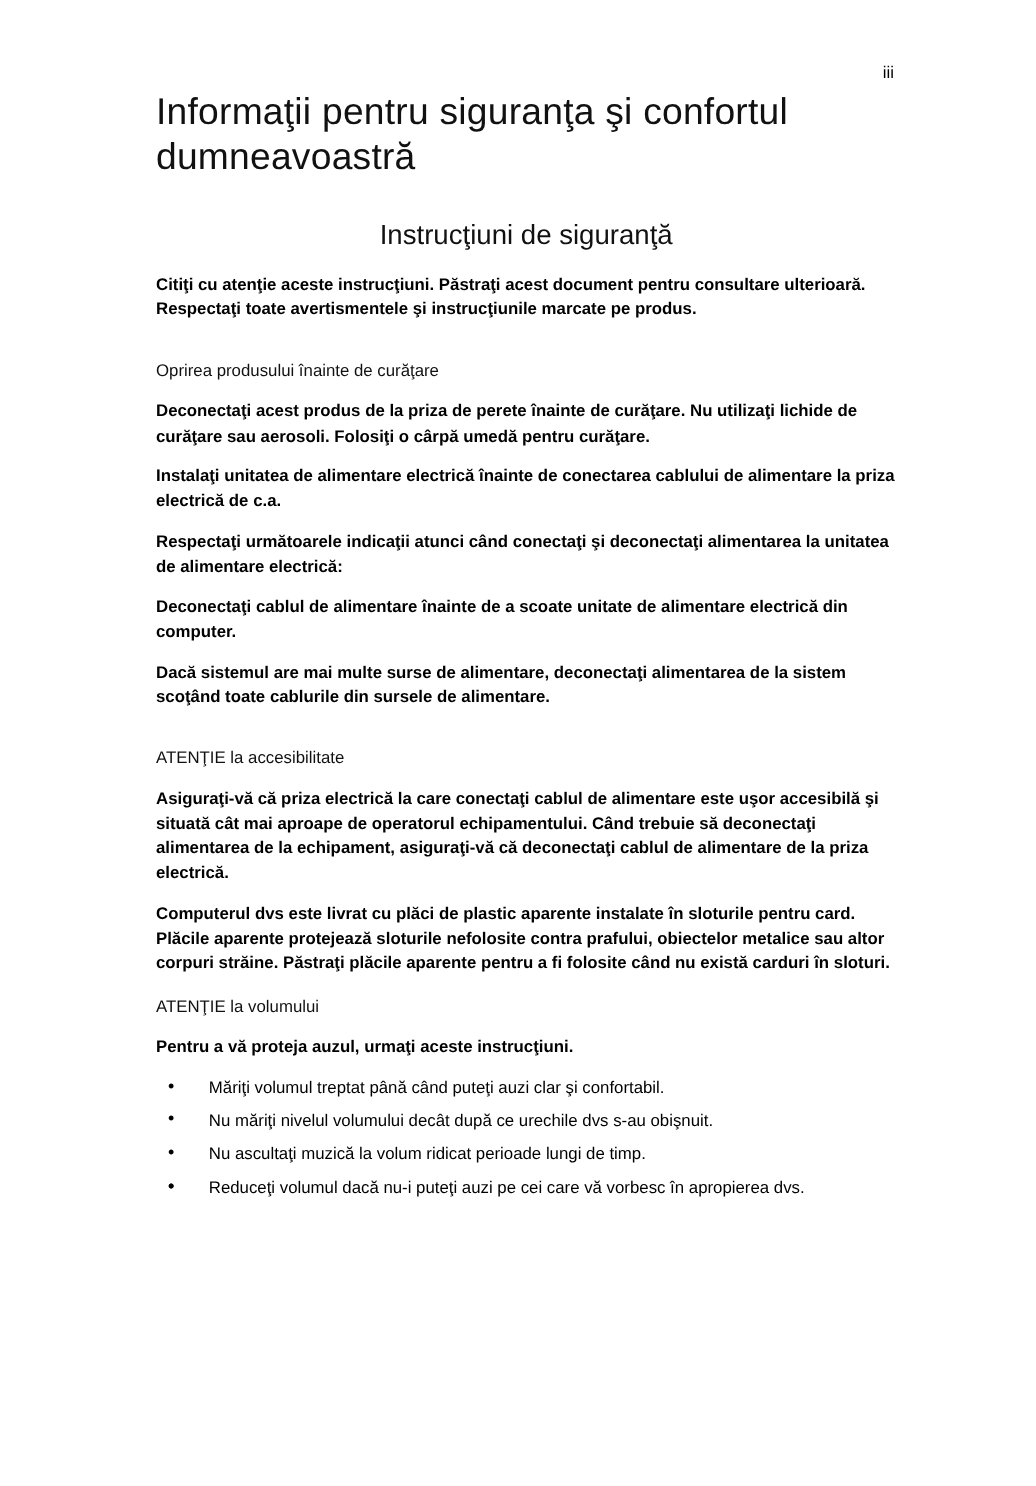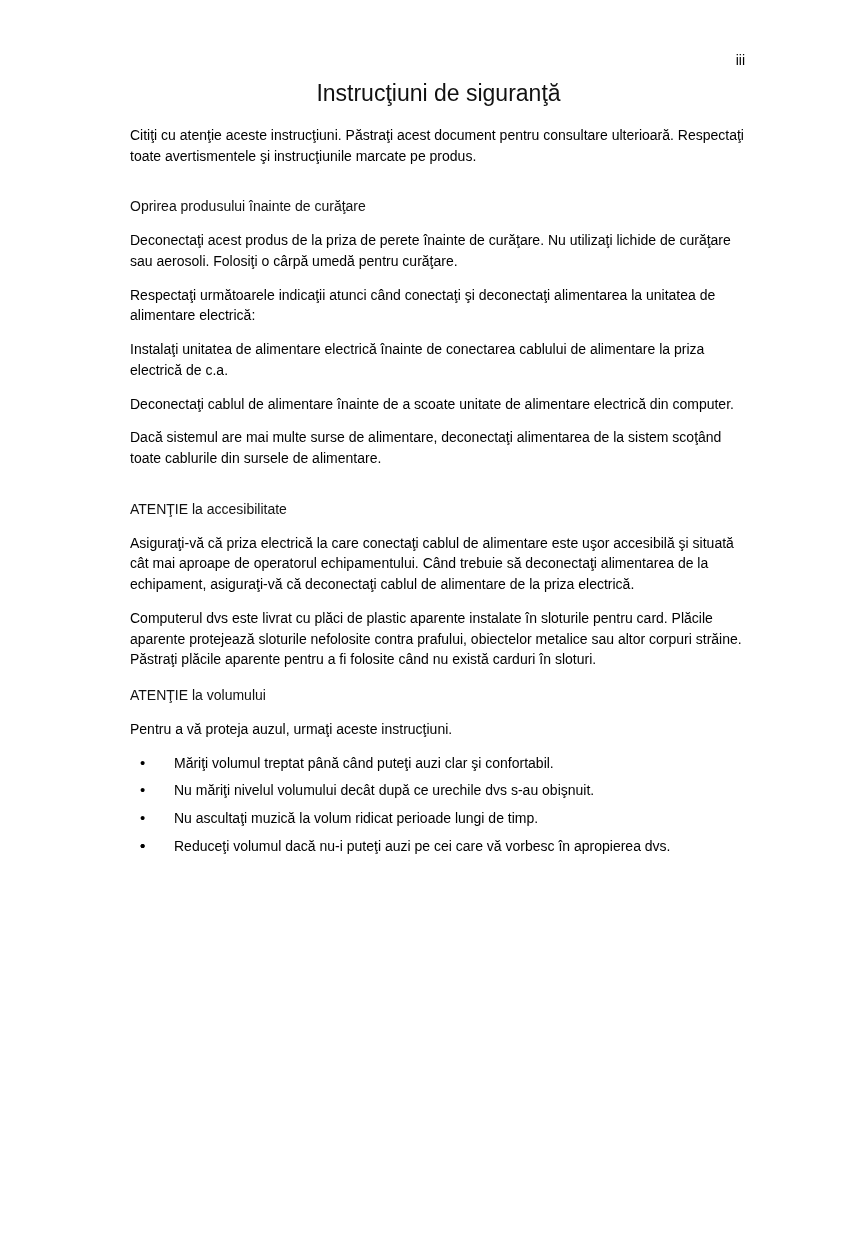--- a/index.html
+++ b/index.html
@@ -52,20 +52,21 @@
   }
   h3.sub-heading.tight {
     margin-top: 16px;
   }
   p.body-text {
     font-size: 14px;
     line-height: 1.48;
     color: #000;
     margin: 0 0 13px 0;
     max-width: 618px;
+    font-weight: bold;
   }
   ul.bullet-list {
     list-style: none;
     margin: 2px 0 0 0;
     padding: 0;
     max-width: 618px;
   }
   ul.bullet-list li {
     position: relative;
     padding-left: 44px;
@@ -80,29 +81,30 @@
     font-size: 15px;
   }
 </style>
 </head>
 <body>
 
 <div class="page">
 
   <div class="page-number">iii</div>
 
+  <h1 class="doc-title">Informaţii pentru siguranţa şi confortul dumneavoastră</h1>
 
   <h2 class="section-heading">Instrucţiuni de siguranţă</h2>
   <p class="body-text">Citiţi cu atenţie aceste instrucţiuni. Păstraţi acest document pentru consultare ulterioară. Respectaţi toate avertismentele şi instrucţiunile marcate pe produs.</p>
 
   <h3 class="sub-heading">Oprirea produsului înainte de curăţare</h3>
   <p class="body-text">Deconectaţi acest produs de la priza de perete înainte de curăţare. Nu utilizaţi lichide de curăţare sau aerosoli. Folosiţi o cârpă umedă pentru curăţare.</p>
 
+  <p class="body-text">Instalaţi unitatea de alimentare electrică înainte de conectarea cablului de alimentare la priza electrică de c.a.</p>
   <p class="body-text">Respectaţi următoarele indicaţii atunci când conectaţi şi deconectaţi alimentarea la unitatea de alimentare electrică:</p>
-  <p class="body-text">Instalaţi unitatea de alimentare electrică înainte de conectarea cablului de alimentare la priza electrică de c.a.</p>
   <p class="body-text">Deconectaţi cablul de alimentare înainte de a scoate unitate de alimentare electrică din computer.</p>
   <p class="body-text">Dacă sistemul are mai multe surse de alimentare, deconectaţi alimentarea de la sistem scoţând toate cablurile din sursele de alimentare.</p>
 
   <h3 class="sub-heading">ATENŢIE la accesibilitate</h3>
   <p class="body-text">Asiguraţi-vă că priza electrică la care conectaţi cablul de alimentare este uşor accesibilă şi situată cât mai aproape de operatorul echipamentului. Când trebuie să deconectaţi alimentarea de la echipament, asiguraţi-vă că deconectaţi cablul de alimentare de la priza electrică.</p>
 
   <p class="body-text">Computerul dvs este livrat cu plăci de plastic aparente instalate în sloturile pentru card. Plăcile aparente protejează sloturile nefolosite contra prafului, obiectelor metalice sau altor corpuri străine. Păstraţi plăcile aparente pentru a fi folosite când nu există carduri în sloturi.</p>
 
   <h3 class="sub-heading tight">ATENŢIE la volumului</h3>
   <p class="body-text">Pentru a vă proteja auzul, urmaţi aceste instrucţiuni.</p>

